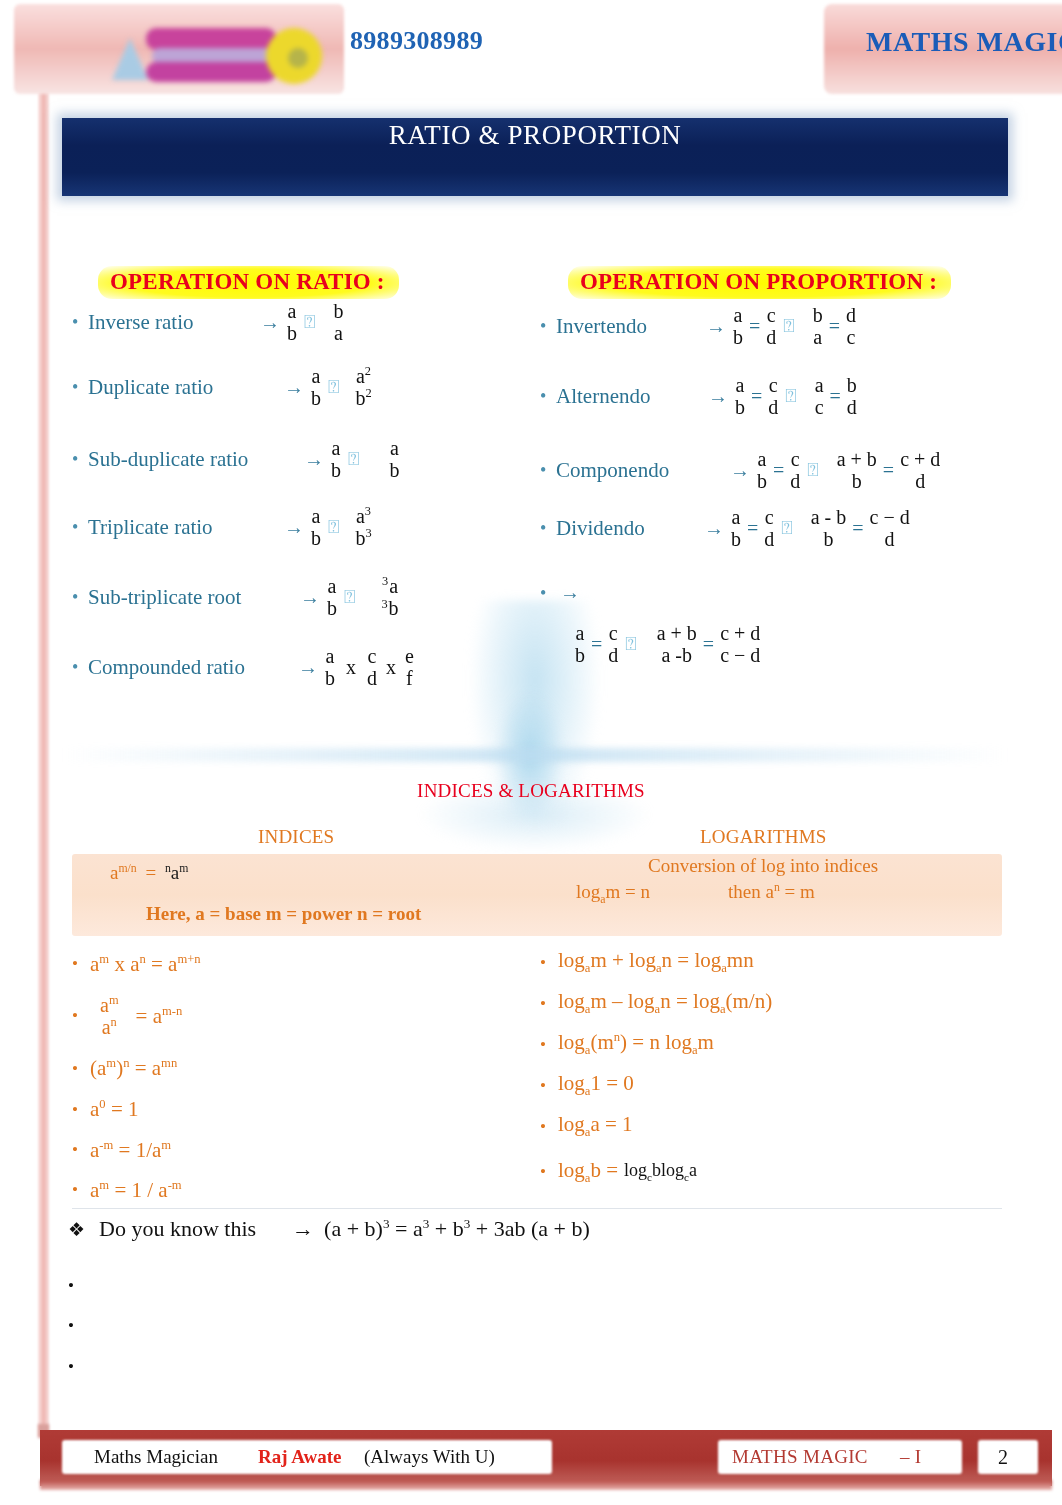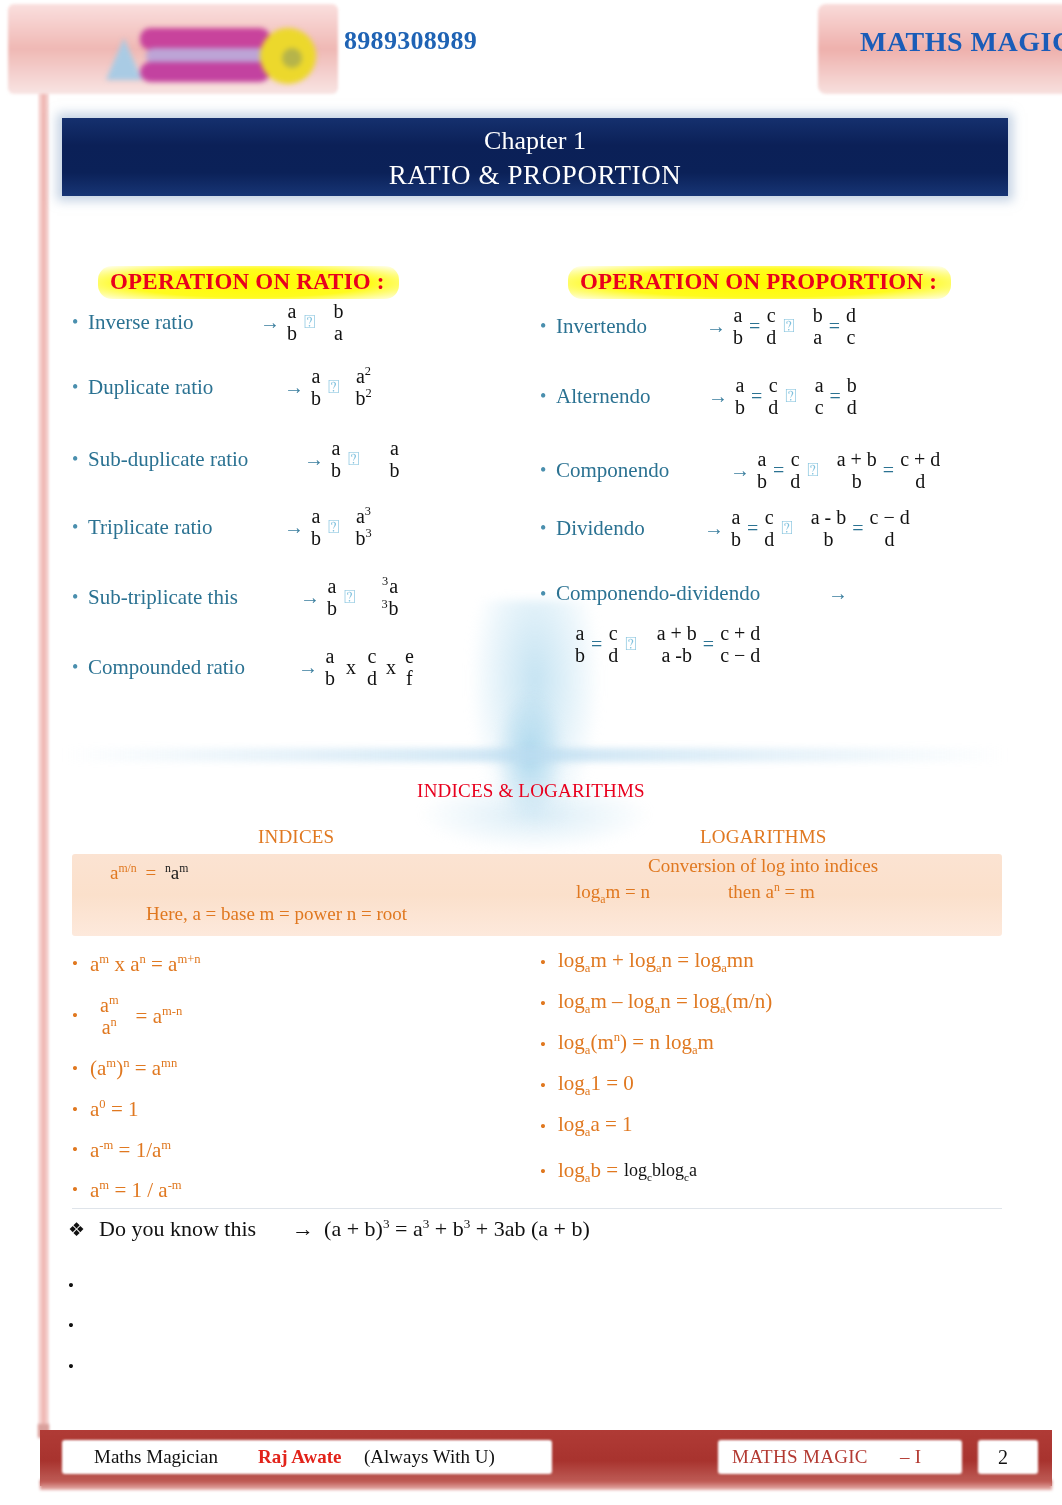--- a/index.html
+++ b/index.html
@@ -17,21 +17,21 @@
     position:absolute; left:38px; top:84px; width:11px; height:1352px;
     background:linear-gradient(to right,#fbe7e6,#eeb4b0,#f7dedc);
     filter:blur(1.2px);
   }
   .page-border-bottomcap{
     position:absolute; left:38px; top:1424px; width:11px; height:14px;
     background:#d9a09c; filter:blur(1.5px);
   }
 
   
-  .hdr{ position:absolute; left:8px; top:0; width:1014px; height:104px; }
+  .hdr{ position:absolute; left:14px; top:0; width:1014px; height:104px; }
   .hdr-band-left{
     position:absolute; left:0; top:4px; width:330px; height:90px;
     background:linear-gradient(to bottom,#fadfde,#efb8b4,#f8e4e3);
     border-radius:6px; filter:blur(1.8px);
   }
   .hdr-band-right{
     position:absolute; left:810px; top:4px; width:260px; height:90px;
     background:linear-gradient(to bottom,#f9dbd9,#eeb0ac,#f7e0de);
     border-radius:8px 0 0 8px; filter:blur(1.6px);
   }
@@ -232,21 +232,20 @@
     <div class="bar-bot"></div>
     <div class="circ"></div>
     <div class="circ-in"></div>
   </div>
 
   <div class="phone">8989308989</div>
   <div class="brand-top">MATHS MAGIC</div>
 </div>
 
 <div class="banner">
-  <div class="l1">Chapter 1</div>
   <div class="l2">RATIO &amp; PROPORTION</div>
 </div>
 
 <div class="watermark"></div>
 <div class="watermark2"></div>
 <div class="watermark3"></div>
 <div class="soft-band"></div>
 
 <div class="sec-head" style="left:98px; top:266px;">OPERATION ON RATIO :</div>
 
@@ -305,21 +304,21 @@
   </span>
   <span class="box">⍰</span>
   <span class="frac" style="margin-left:12px;">
     <span class="num"><span>a</span><sup>3</sup></span>
     <span class="den"><span>b</span><sup>3</sup></span>
   </span>
 </div>
 
 <div class="row" style="left:72px; top:575px;">
   <span class="bullet">•</span>
-  <span class="label" style="width:208px;">Sub-triplicate this</span>
+  <span class="label" style="width:208px;">Sub-triplicate root</span>
   <span class="arrow">→</span>
   <span class="frac">
     <span class="num">a</span>
     <span class="den">b</span>
   </span>
   <span class="box">⍰</span>
   <span class="frac" style="margin-left:22px;">
     <span class="num"><span class="rad-pre">3</span><span>a</span></span>
     <span class="den"><span class="rad-pre">3</span><span>b</span></span>
   </span>
@@ -442,21 +441,20 @@
   </span>
   <span class="eq">=</span>
   <span class="frac">
     <span class="num">c − d</span>
     <span class="den">d</span>
   </span>
 </div>
 
 <div class="row" style="left:540px; top:581px;">
   <span class="bullet">•</span>
-  <span class="label" style="width:268px;">Componendo-dividendo</span>
   <span class="arrow">→</span>
 </div>
 
 <div class="row" style="left:572px; top:622px;">
   <span class="frac">
     <span class="num">a</span>
     <span class="den">b</span>
   </span>
   <span class="eq">=</span>
   <span class="frac">
@@ -480,21 +478,21 @@
 <div class="col-head" style="left:258px; top:826px;">INDICES</div>
 <div class="col-head" style="left:700px; top:826px;">LOGARITHMS</div>
 
 <div class="orange-box"></div>
 
 <div class="obtxt" style="left:110px; top:862px;">
   <span>a</span><sup style="font-size:.62em;">m/n</sup>
   <span style="margin:0 4px;">=</span>
   <sup style="font-size:.62em; color:#1a1a1a;">n</sup><span style="color:#1a1a1a;">a</span><sup style="font-size:.62em; color:#1a1a1a;">m</sup>
 </div>
-<div class="obtxt" style="left:146px; top:903px;">Here,   a = base      m = power      n = root</div>
+<div class="obtxt" style="left:146px; top:903px;font-weight:bold;">Here,   a = base      m = power      n = root</div>
 
 <div class="obtxt" style="left:648px; top:855px;">Conversion of log into indices</div>
 <div class="obtxt" style="left:576px; top:881px;">
   <span>log</span><sub style="font-size:.62em;">a</sub><span>m = n</span>
 </div>
 <div class="obtxt" style="left:728px; top:881px;">
   <span>then a</span><sup style="font-size:.62em;">n</sup> <span>= m</span>
 </div>
 
 <div class="ilist" style="left:72px; top:944px; width:460px;">

